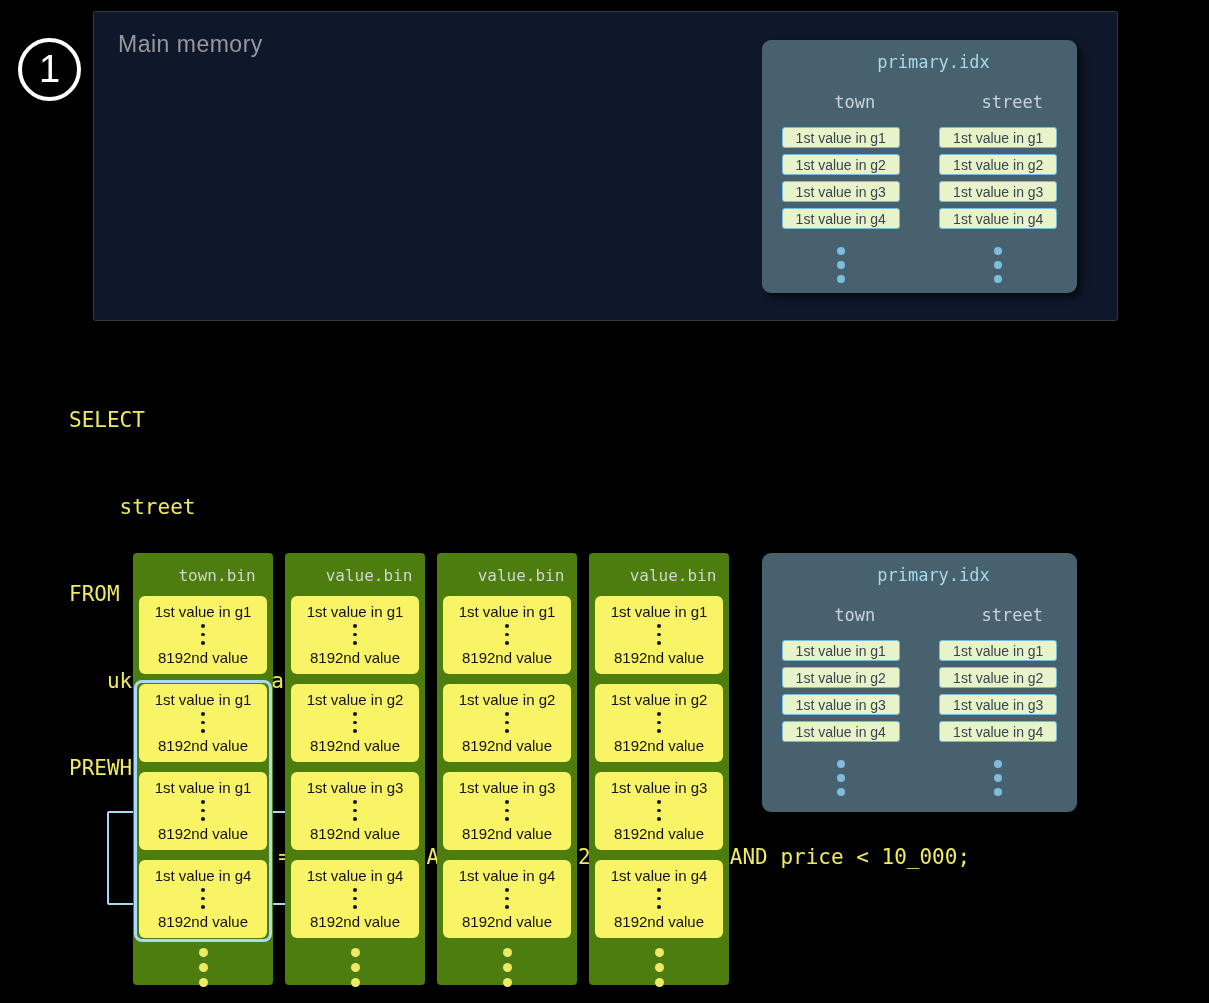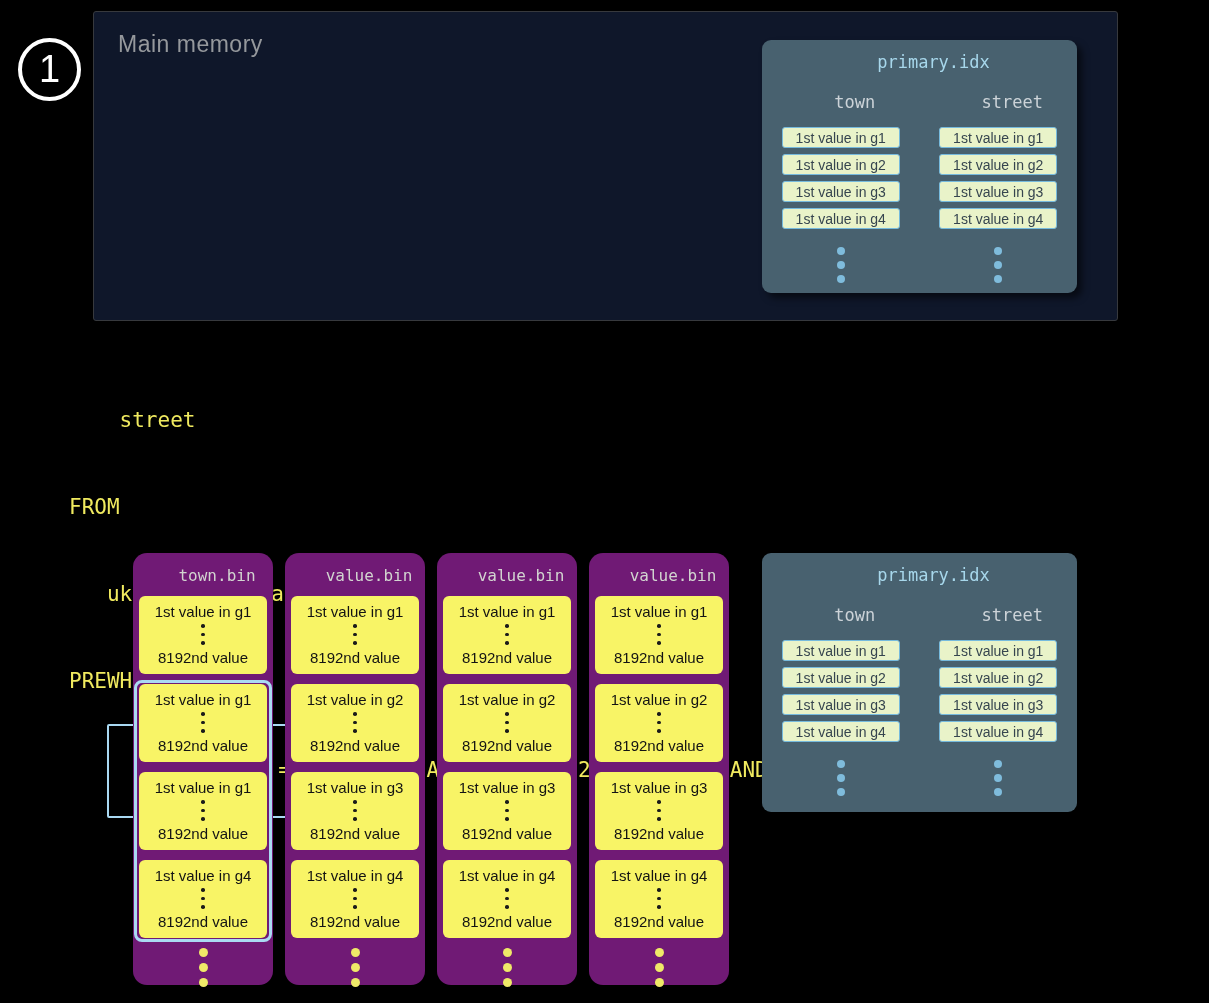--- a/index.html
+++ b/index.html
@@ -84,22 +84,22 @@
     border: 2px solid #a9d9f2;
     border-radius: 2px;
     padding: 1px 5px 2px 5px;
     margin-right: 2px;
   }
 
   
   .bin {
     position: absolute; top: 553px;
     width: 140px; height: 432px;
-    background: #701a75;
-    border-radius: 14px;
+    background: #4d7c0f;
+    border-radius: 4px;
     padding-top: 13px;
   }
   .bin-title {
     text-align: center;
     color: #d2d4d0; font-size: 16px;
     margin-bottom: 11px;
   }
   .granule {
     width: 128px; height: 78px;
     margin: 0 auto 10px auto;
@@ -159,20 +159,21 @@
         <div class="pidx-dots">
             <div class="dot"></div>
             <div class="dot"></div>
             <div class="dot"></div>
           </div>
       </div>
     </div>
   </div>
 
   <div class="sql mono">
+    <div class="sql-line">SELECT</div>
     <div class="sql-line">    street</div>
     <div class="sql-line">FROM</div>
     <div class="sql-line">   uk.uk_price_paid_simple</div>
     <div class="sql-line">PREWHERE</div>
     <div class="sql-where">
       <span>   </span>
       <span class="hl-box">
         <span>town = 'LONDON'</span>
       </span>
       <span> AND date &gt; '2024-12-31' AND price &lt; 10_000;</span>

